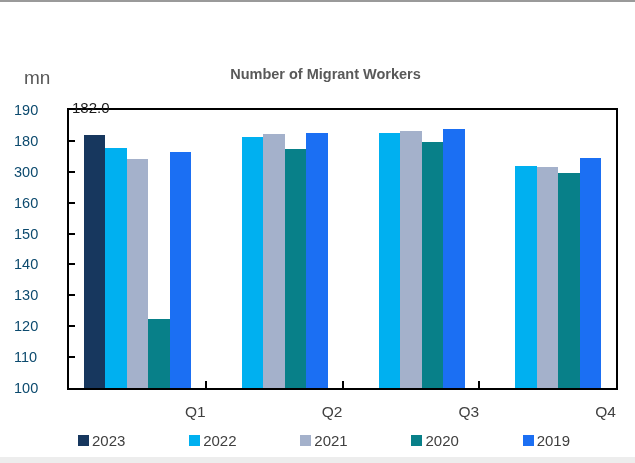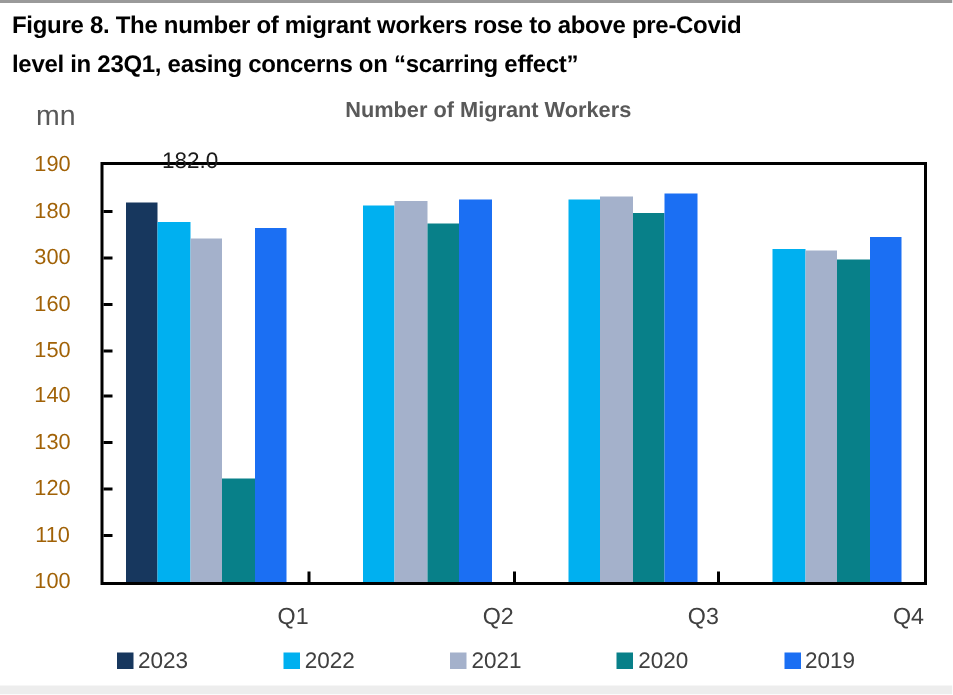--- a/index.html
+++ b/index.html
@@ -39,55 +39,53 @@
   .groups {
     position: absolute; left: 0; bottom: 0; width: 547px; height: 278px;
     display: flex;
   }
   .group {
     height: 278px;
     display: flex; align-items: flex-end; justify-content: center;
   }
   .bar { width: 21.5px; }
   .y-tick-label {
-    position: absolute; width: 42px; text-align: center;
-    font-size: 14.5px; color: #a16207; height: 18px; line-height: 18px;
+    position: absolute; width: 42px; text-align: left;
+    font-size: 14.5px; color: #0c4a6e; height: 18px; line-height: 18px;
   }
   .y-tick-mark {
     position: absolute; width: 6px; height: 2px; background: #000000;
   }
   .x-tick-mark {
     position: absolute; width: 2px; height: 7px; background: #000000;
   }
   .x-category-label {
     position: absolute; top: 403px; height: 20px;
     text-align: right; font-size: 15.5px; color: #404040;
   }
   .data-label {
     position: absolute; left: 72px; top: 99px;
     font-size: 15px; color: #1a1a1a; z-index: 5;
     background: transparent;
-    margin-left: 36px;
   }
   .legend {
     position: absolute; left: 78px; top: 431px; width: 492px; height: 18px;
     display: flex; justify-content: space-between; align-items: center;
   }
   .legend-item { display: flex; align-items: center; }
   .legend-swatch { width: 11px; height: 11px; margin-right: 3px; }
   .legend-label { font-size: 15px; color: #404040; }
 </style>
 </head>
 <body>
 
 <div class="top-edge"></div>
 
 <div class="fig-title">
-  <span>Figure 8. The number of migrant workers rose to above pre-Covid</span><br>
-  <span>level in 23Q1, easing concerns on “scarring effect”</span>
+  <br>
 </div>
 
 <div class="unit-label">mn</div>
 
 <div class="chart-title">Number of Migrant Workers</div>
 
 <div class="plot" id="plot">
   <div class="groups" id="groups">
       <div class="group" style="width: 136.75px;">
         <div class="bar" style="height: 253px; background: rgb(23, 55, 94);"></div>

